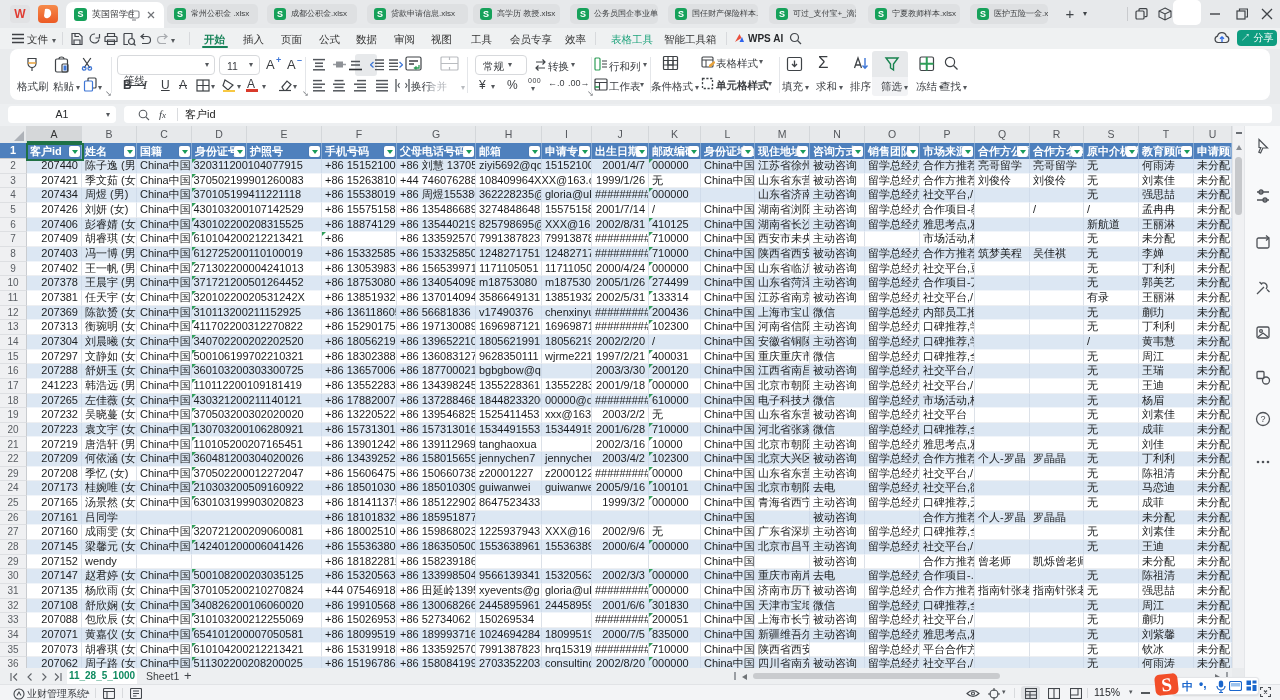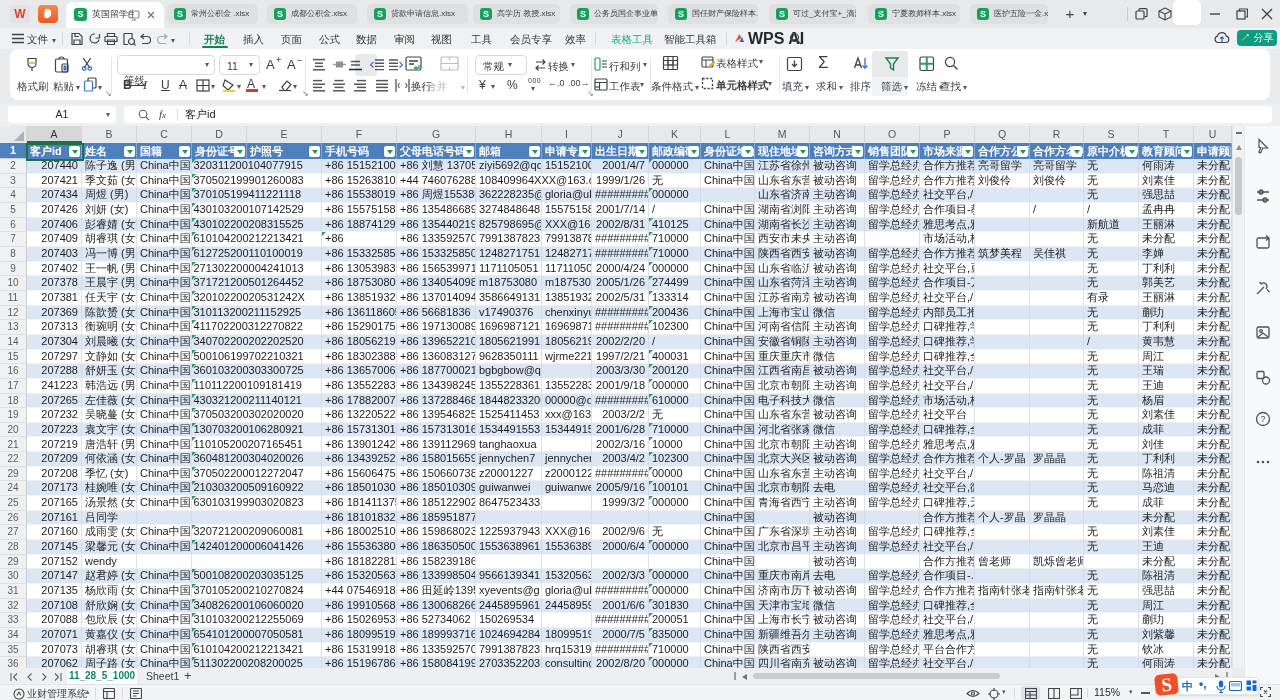--- a/index.html
+++ b/index.html
@@ -143,21 +143,21 @@
     <div class="mi" style="left:510px">会员专享</div>
     <div class="mi" style="left:565px">效率</div>
     <div class="sep" style="left:595px;top:4px;height:13px"></div>
     <div class="mi" style="left:611px;color:#1FA37C">表格工具</div>
     <div class="mi" style="left:664px">智能工具箱</div>
     <div class="sep" style="left:726px;top:4px;height:13px"></div>
     <svg class="abs" style="left:734px;top:5px" width="11" height="11">
       <path d="M1 9 L5.5 1 L7.5 5 Z" fill="#E94F3D"></path>
       <path d="M5.5 9 L8 4 L10 9 Z" fill="#2D62ED"></path>
     </svg>
-    <div class="mi" style="left:748px;font-size:16px;font-weight:bold;color:#26282B">WPS AI</div>
+    <div class="mi" style="left:748px;font-size:10px;font-weight:bold;color:#26282B">WPS AI</div>
     <svg class="abs" style="left:789px;top:4px" width="13" height="13">
       <circle cx="5.5" cy="5.5" r="4" style="fill:none;stroke:#43474C;stroke-width:1.2px"></circle>
       <path d="M8.5 8.5 L12 12" style="fill:none;stroke:#43474C;stroke-width:1.2px"></path>
     </svg>
     <svg class="abs" style="left:1214px;top:2.5px" width="16" height="14">
       <path style="fill:none;stroke:#43474C;stroke-width:1.2px" d="M4 11.5 a3.2 3.2 0 0 1 -0.5 -6.3 a4.5 4.5 0 0 1 8.8 0 a3.2 3.2 0 0 1 -0.3 6.3 z"></path>
       <path d="M8 11 V6 M6 7.8 L8 5.8 L10 7.8" stroke="#2E6BE6" stroke-width="1.3" fill="none"></path>
     </svg>
     <div class="abs" style="left:1237px;top:1.5px;width:40px;height:16px;background:#0E9D80;border-radius:4px;color:#fff;font-size:10px;line-height:16px;text-align:center">↗ 分享</div>
   </div>

